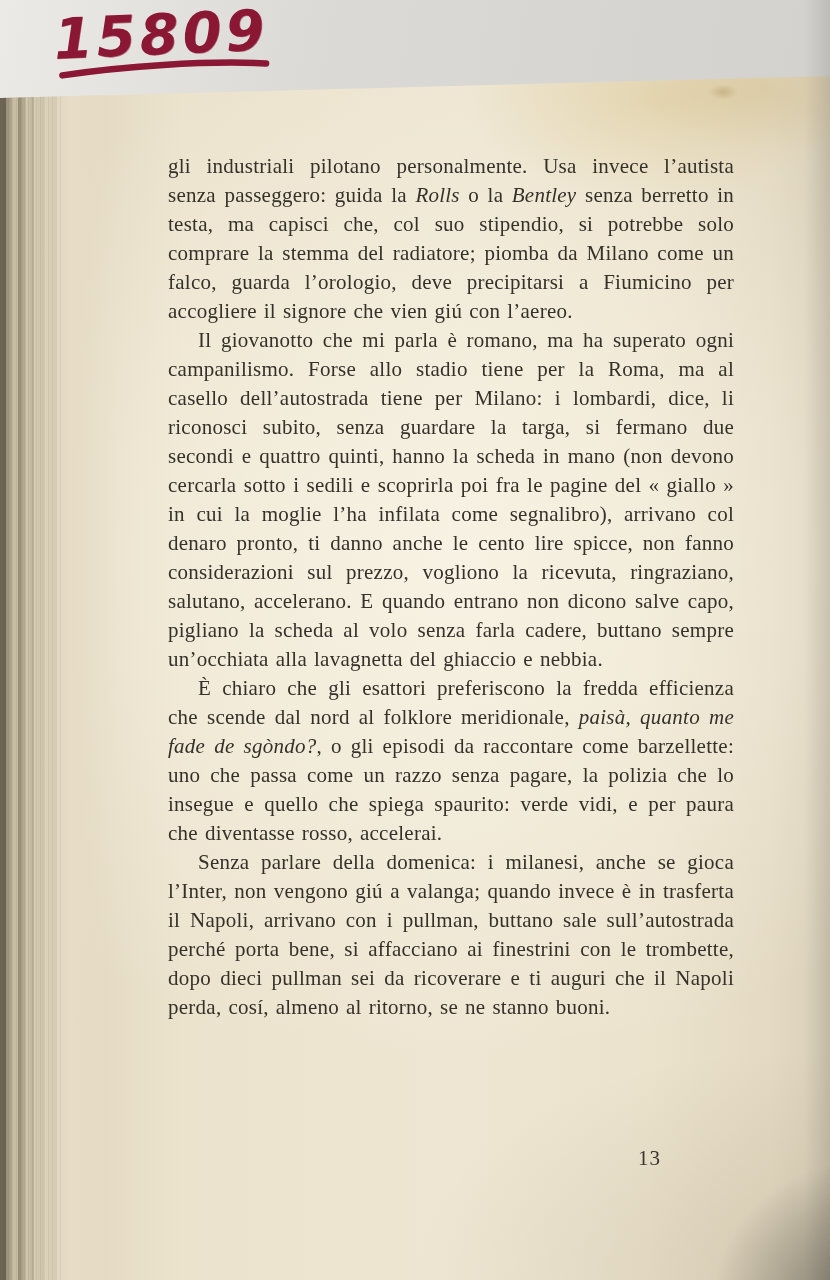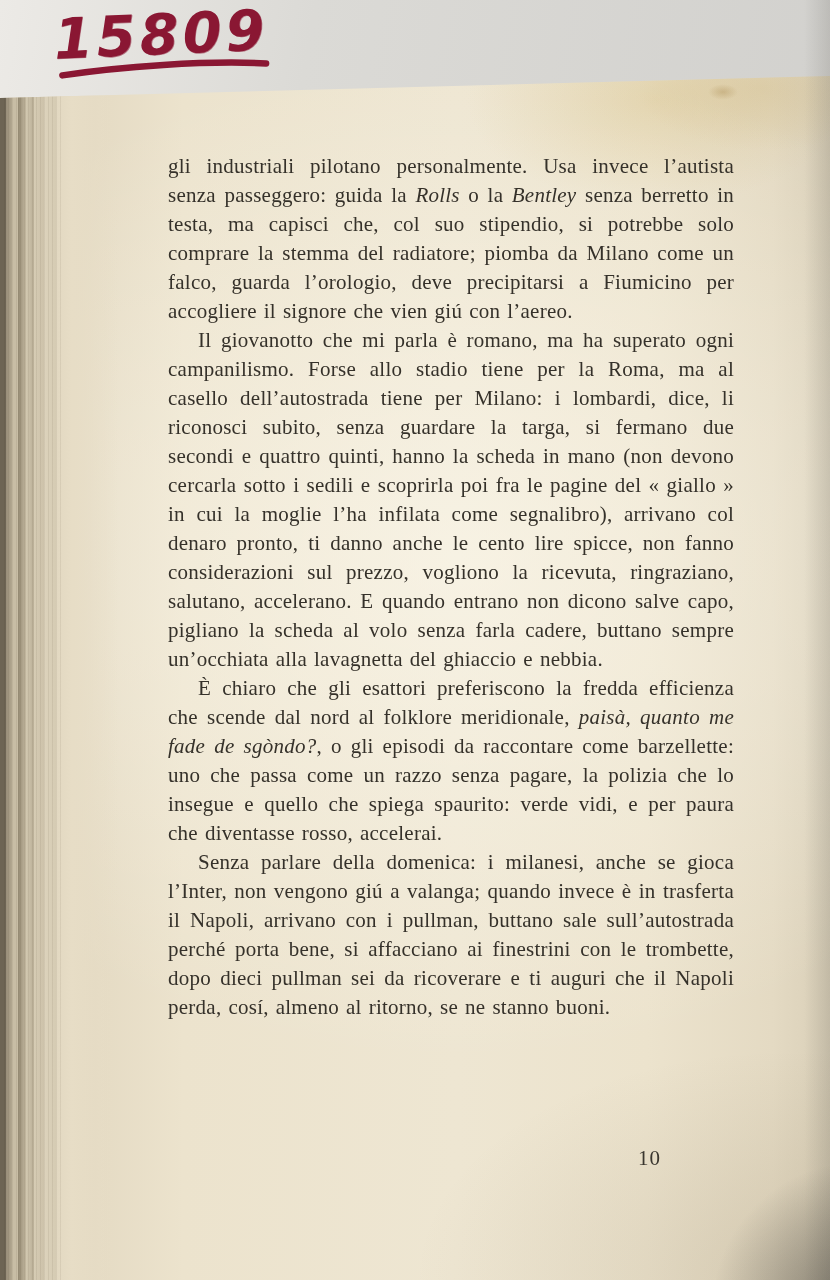--- a/index.html
+++ b/index.html
@@ -129,18 +129,18 @@
 
     <div class="stain"></div>
 
     <div class="text-column">
         <p class="para"><span>gli industriali pilotano personalmente. Usa invece l’autista senza passeggero: guida la </span><em>Rolls</em><span> o la </span><em>Bentley</em><span> senza berretto in testa, ma capisci che, col suo stipendio, si potrebbe solo comprare la stemma del radiatore; piomba da Milano come un falco, guarda l’orologio, deve precipitarsi a Fiumicino per accogliere il signore che vien giú con l’aereo.</span></p>
         <p class="para indent"><span>Il giovanotto che mi parla è romano, ma ha superato ogni campanilismo. Forse allo stadio tiene per la Roma, ma al casello dell’autostrada tiene per Milano: i lombardi, dice, li riconosci subito, senza guardare la targa, si fermano due secondi e quattro quinti, hanno la scheda in mano (non devono cercarla sotto i sedili e scoprirla poi fra le pagine del « giallo » in cui la moglie l’ha infilata come segnalibro), arrivano col denaro pronto, ti danno anche le cento lire spicce, non fanno considerazioni sul prezzo, vogliono la ricevuta, ringraziano, salutano, accelerano. E quando entrano non dicono salve capo, pigliano la scheda al volo senza farla cadere, buttano sempre un’occhiata alla lavagnetta del ghiaccio e nebbia.</span></p>
         <p class="para indent"><span>È chiaro che gli esattori preferiscono la fredda efficienza che scende dal nord al folklore meridionale, </span><em>paisà, quanto me fade de sgòndo?</em><span>, o gli episodi da raccontare come barzellette: uno che passa come un razzo senza pagare, la polizia che lo insegue e quello che spiega spaurito: verde vidi, e per paura che diventasse rosso, accelerai.</span></p>
         <p class="para indent"><span>Senza parlare della domenica: i milanesi, anche se gioca l’Inter, non vengono giú a valanga; quando invece è in trasferta il Napoli, arrivano con i pullman, buttano sale sull’autostrada perché porta bene, si affacciano ai finestrini con le trombette, dopo dieci pullman sei da ricoverare e ti auguri che il Napoli perda, cosí, almeno al ritorno, se ne stanno buoni.</span></p>
       </div>
 
-    <div class="page-number">10</div>
+    <div class="page-number">13</div>
   </div>
 
   <div class="right-shade"></div>
   <div class="corner-shadow"></div>
 </div>
 
 </body></html>

